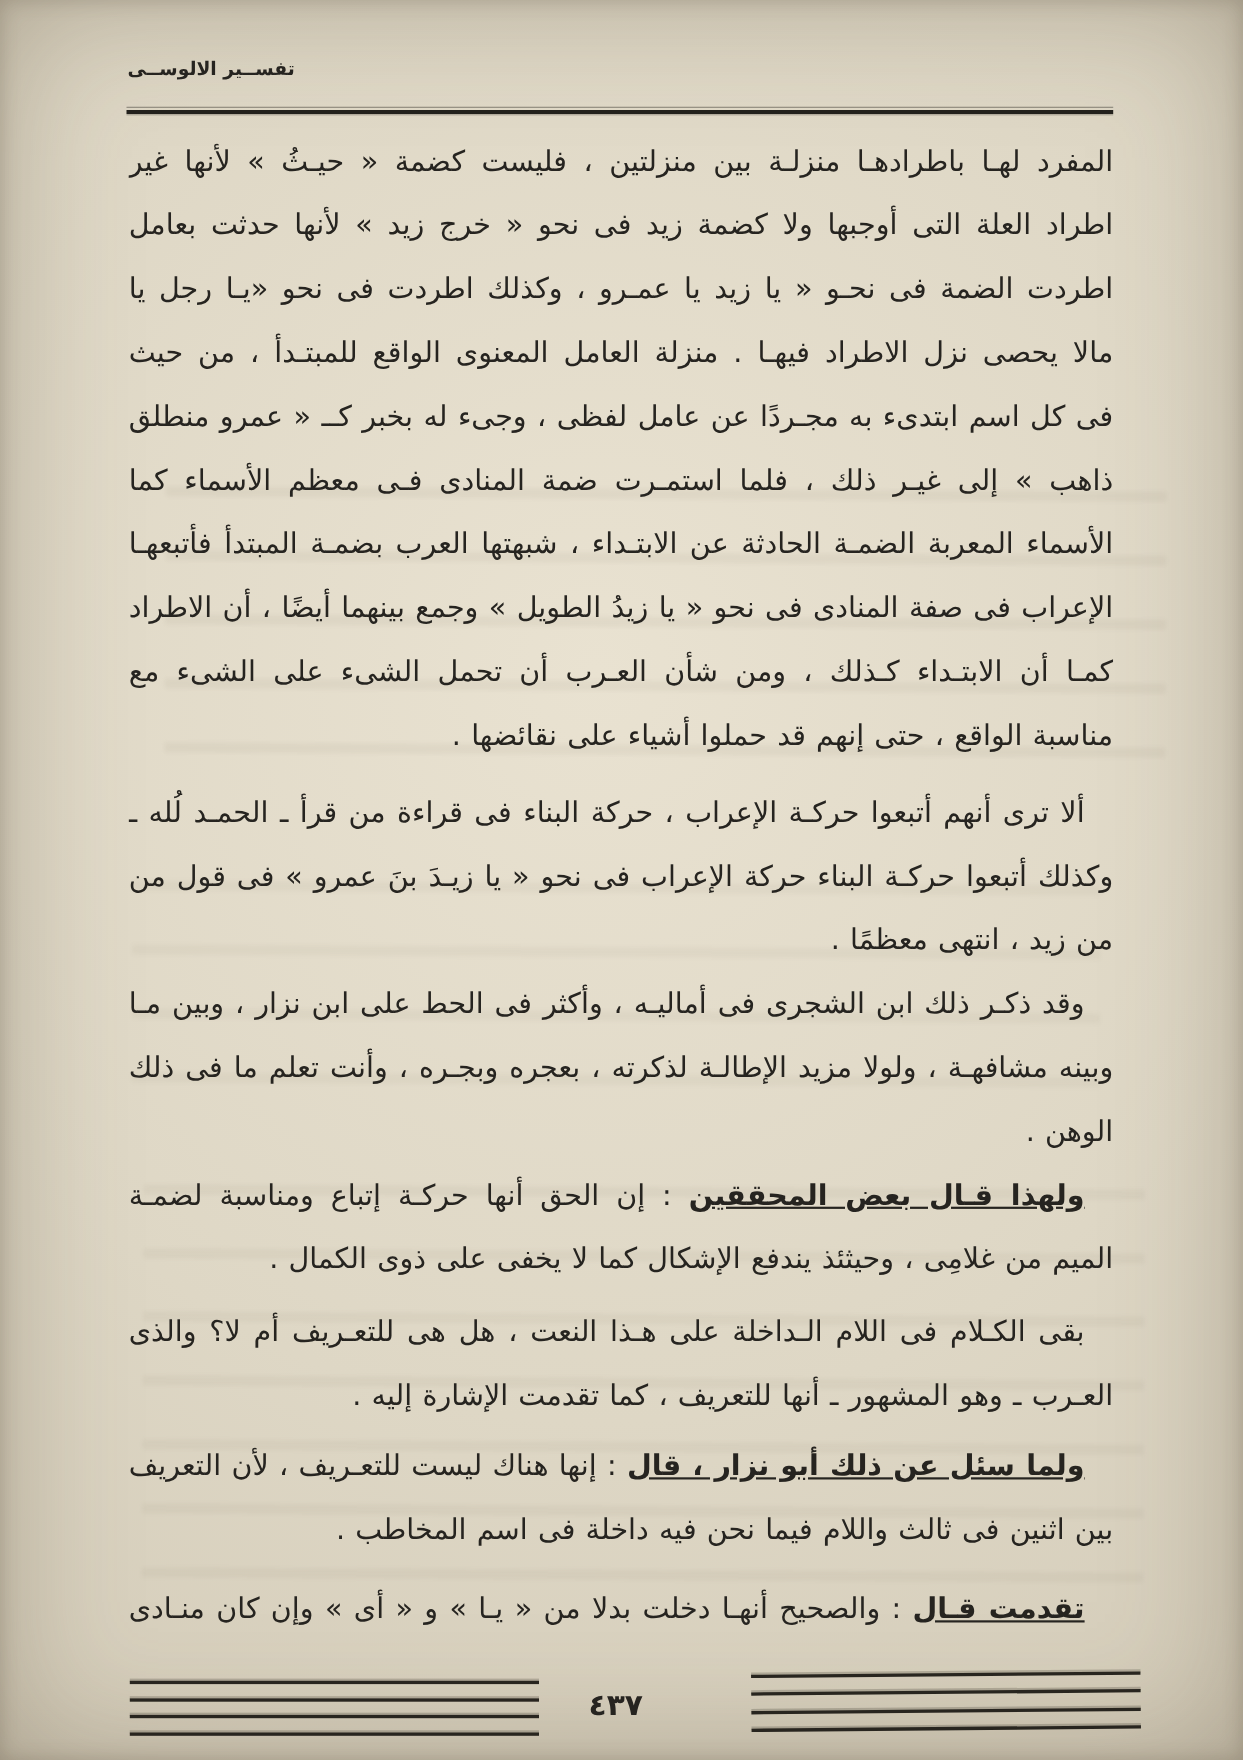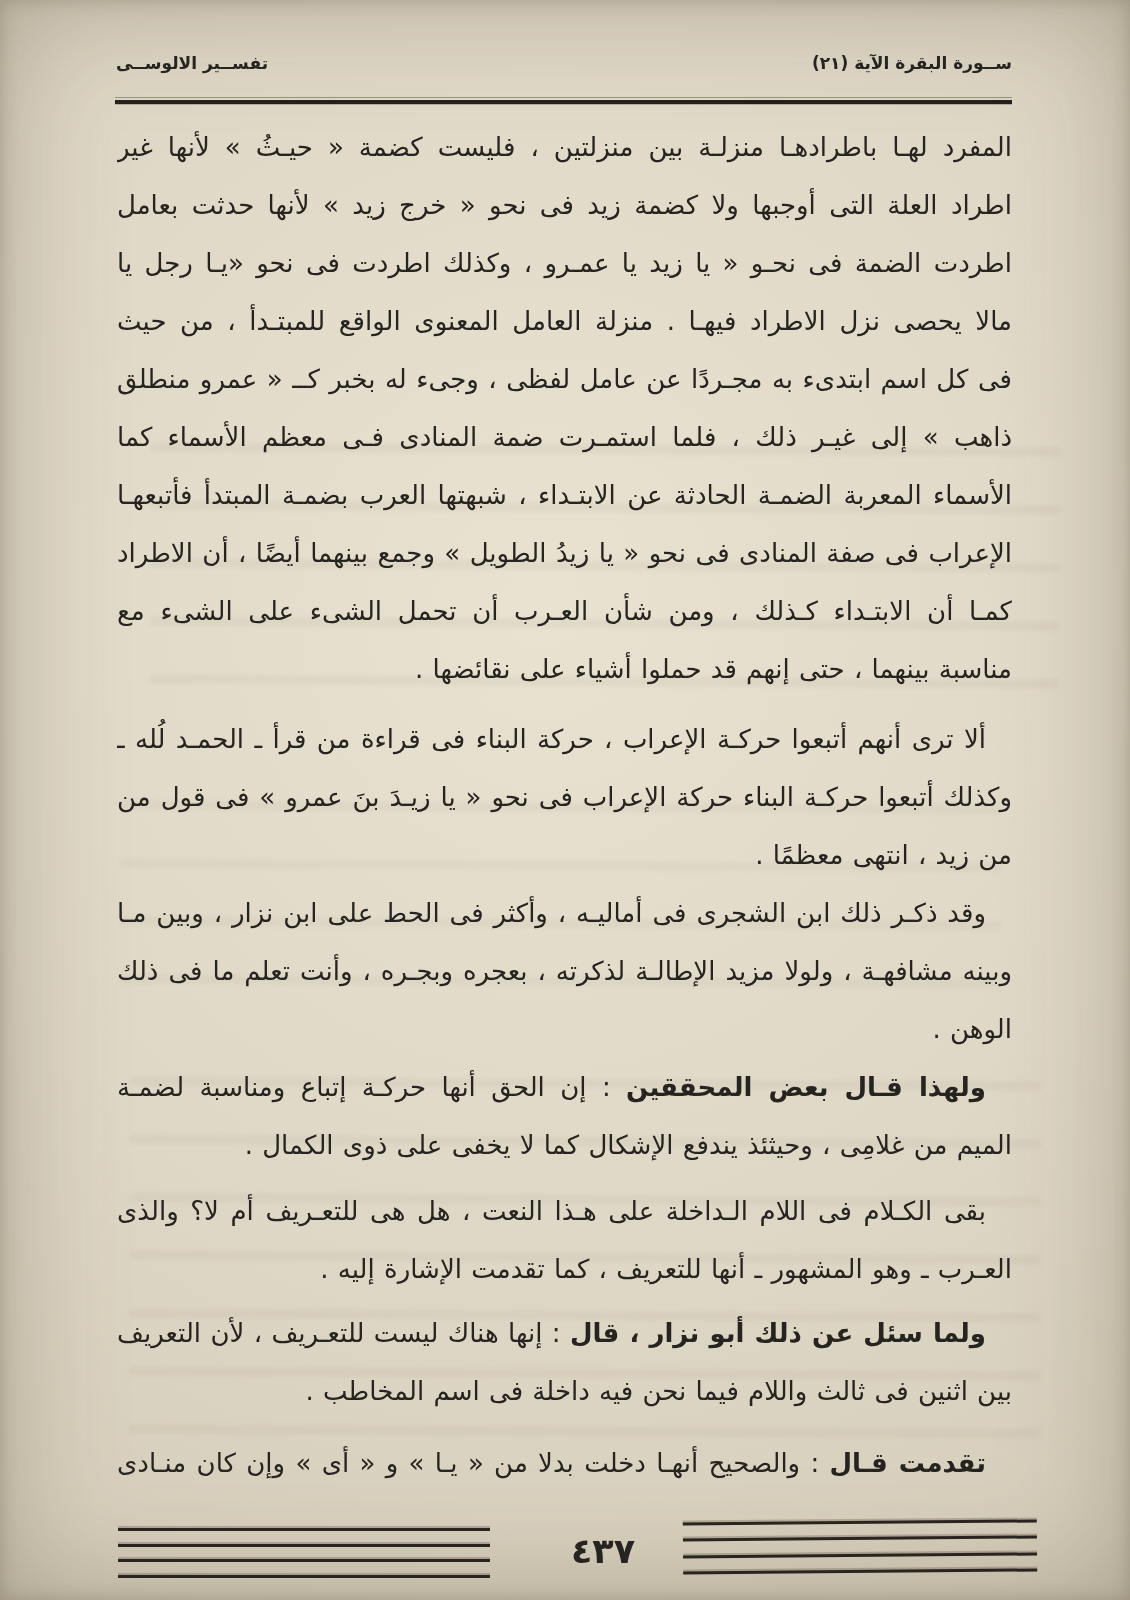--- a/index.html
+++ b/index.html
@@ -58,63 +58,62 @@
   .para:nth-child(5){margin-top:8px;}
   .para:nth-child(6){margin-top:6px;}
   .para:nth-child(7){margin-top:14px;}
   .line{
     height:58px;line-height:58px;overflow:hidden;
     text-align:justify;text-align-last:justify;
     word-spacing:1px;
   }
   .line.last{text-align-last:right;}
   .line.indent{padding-right:26px;}
-  .lead{font-weight:bold;}
+  .lead{font-weight:bold;text-decoration:underline;}
 
   .footer-num{
     position:absolute;top:1522px;left:535px;width:100px;
-    text-align:right;font-size:35px;font-weight:bold;line-height:58px;
+    text-align:left;font-size:27px;font-weight:bold;line-height:58px;
     direction:rtl;
   }
   .frules{position:absolute;display:flex;flex-direction:column;justify-content:space-between;}
   .frules.left{left:118px;width:372px;top:1528px;height:50px;}
   .frules.right{left:683px;width:354px;top:1521px;height:52px;transform:rotate(-.5deg);}
   .frule{
     height:3px;width:100%;
     background:#28251f;
     box-shadow:0 -2px 0 rgba(60,55,45,.25);
   }
 </style>
 </head>
 <body>
 
 <div class="page">
 
   <div class="ghost g1"></div>
   <div class="ghost g2"></div>
   <div class="ghost g3"></div>
 
-  <div class="hdr-title hdr-right">ســورة البقرة الآية (٢١)</div>
 
   <div class="hdr-title hdr-left">تفســير الالوســى</div>
 
   <div class="hdr-rule"></div>
 
   <div class="body-text">
       <div class="para">
         <div class="line">المفرد لهـا باطرادهـا منزلـة بين منزلتين ، فليست كضمة « حيـثُ » لأنها غير مطـردة ، لعدم</div>
         <div class="line">اطراد العلة التى أوجبها ولا كضمة زيد فى نحو « خرج زيد » لأنها حدثت بعامل لفظى ولما</div>
         <div class="line">اطردت الضمة فى نحـو « يا زيد يا عمـرو ، وكذلك اطردت فى نحو «يـا رجل يا غلام » إلى</div>
         <div class="line">مالا يحصى نزل الاطراد فيهـا . منزلة العامل المعنوى الواقع للمبتـدأ ، من حيث اطرد الرفعه</div>
         <div class="line">فى كل اسم ابتدىء به مجـردًا عن عامل لفظى ، وجىء له بخبر كــ « عمرو منطلق » و «زيد</div>
         <div class="line">ذاهب » إلى غيـر ذلك ، فلما استمـرت ضمة المنادى فـى معظم الأسماء كما استمـرت فى</div>
         <div class="line">الأسماء المعربة الضمـة الحادثة عن الابتـداء ، شبهتها العرب بضمـة المبتدأ فأتبعهـا ضمة</div>
         <div class="line">الإعراب فى صفة المنادى فى نحو « يا زيدُ الطويل » وجمع بينهما أيضًا ، أن الاطراد معنى ،</div>
         <div class="line">كمـا أن الابتـداء كـذلك ، ومن شأن العـرب أن تحمل الشىء على الشىء مع حصـول أدنى</div>
-        <div class="line last">مناسبة بينهما ، حتى إنهم قد حملوا أشياء على نقائضها .</div>
+        <div class="line last">مناسبة الواقع ، حتى إنهم قد حملوا أشياء على نقائضها .</div>
       </div>
       <div class="para">
         <div class="line indent">ألا ترى أنهم أتبعوا حركـة الإعراب ، حركة البناء فى قراءة من قرأ ـ الحمـد لُله ـ بضم اللام</div>
         <div class="line">وكذلك أتبعوا حركـة البناء حركة الإعراب فى نحو « يا زيـدَ بنَ عمرو » فى قول من فتح الدال</div>
         <div class="line last">من زيد ، انتهى معظمًا .</div>
       </div>
       <div class="para">
         <div class="line indent">وقد ذكـر ذلك ابن الشجرى فى أماليـه ، وأكثر فى الحط على ابن نزار ، وبين مـا وقع بينه</div>
         <div class="line">وبينه مشافهـة ، ولولا مزيد الإطالـة لذكرته ، بعجره وبجـره ، وأنت تعلم ما فى ذلك كله من</div>
         <div class="line last">الوهن .</div>

